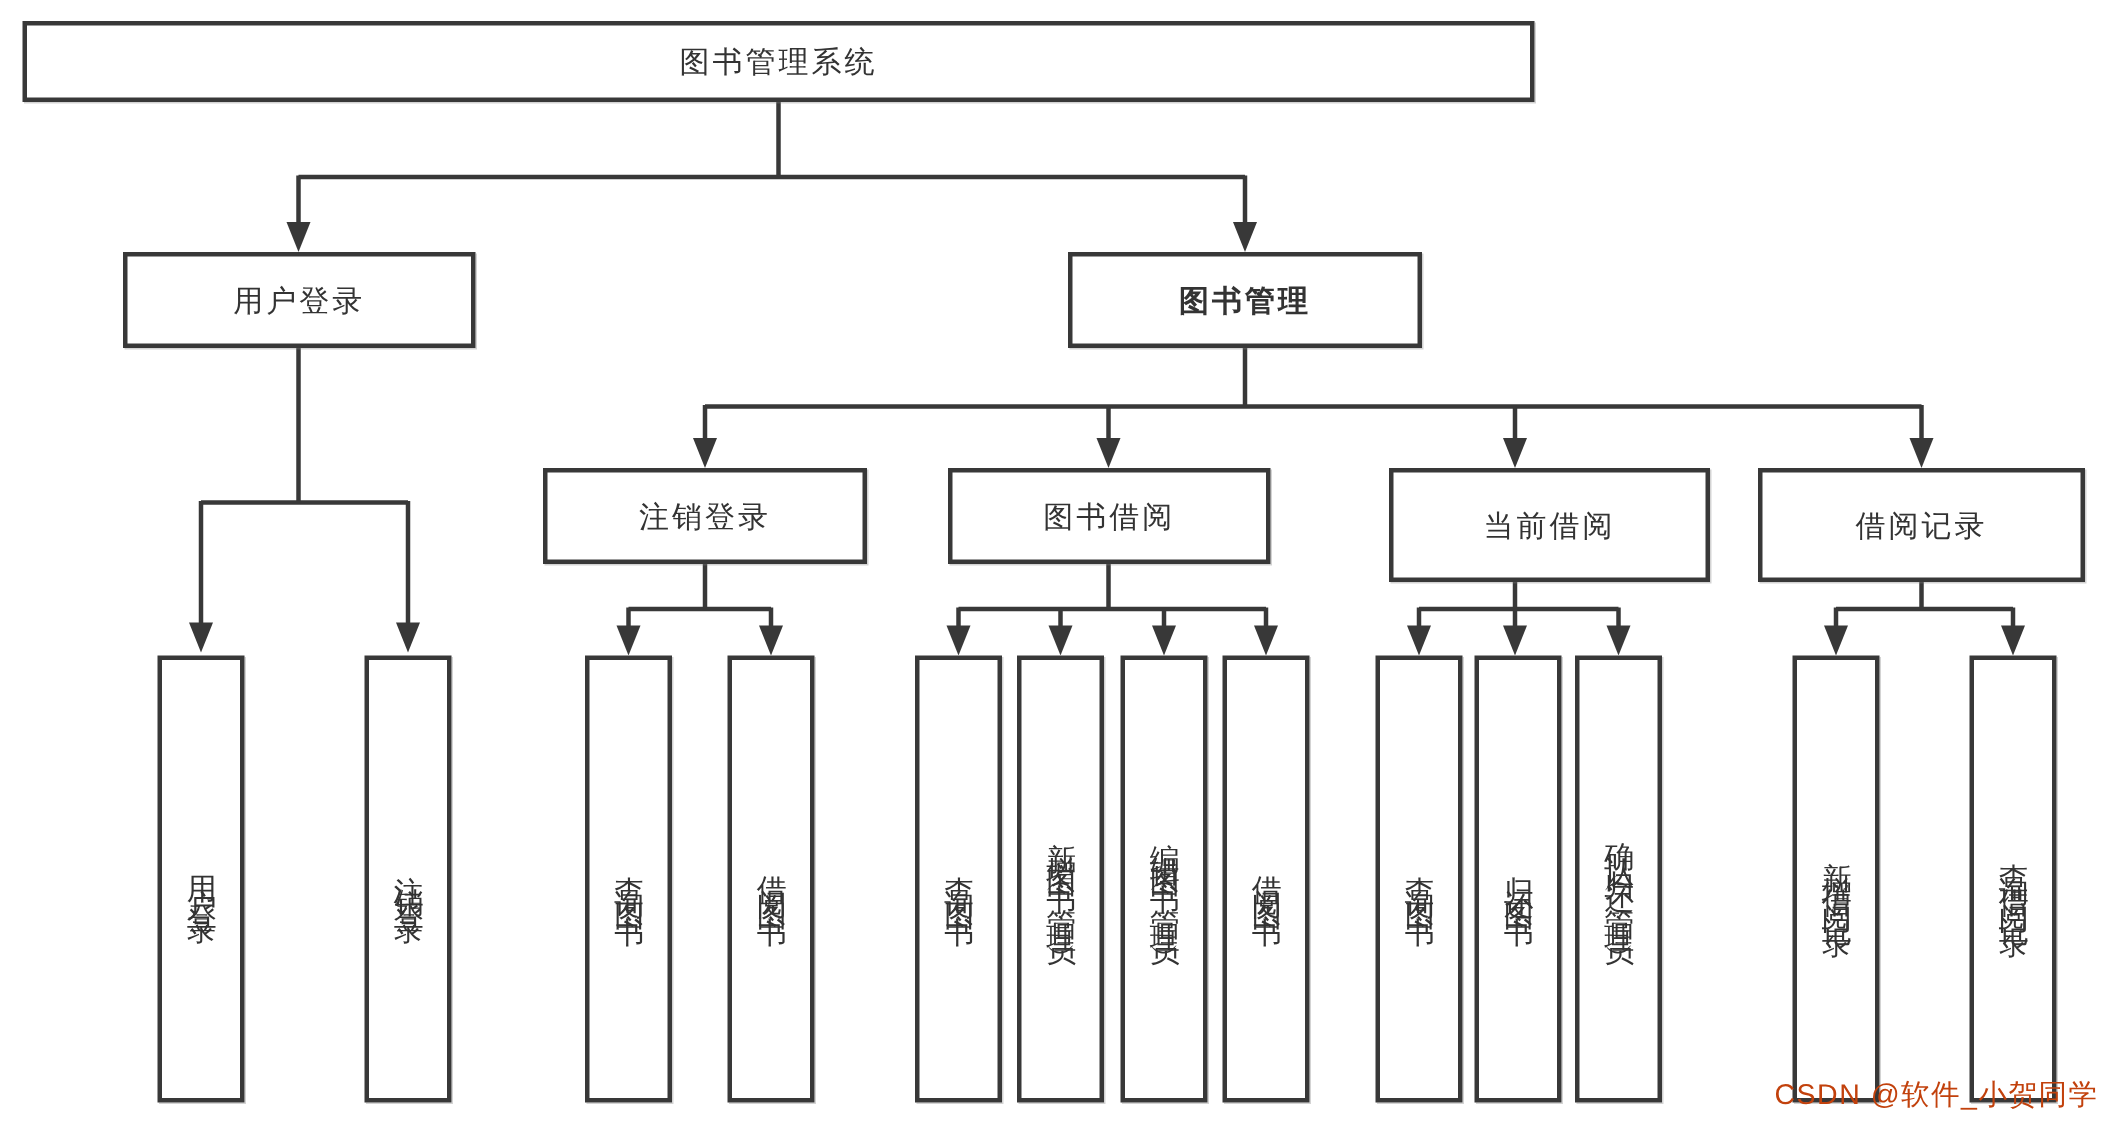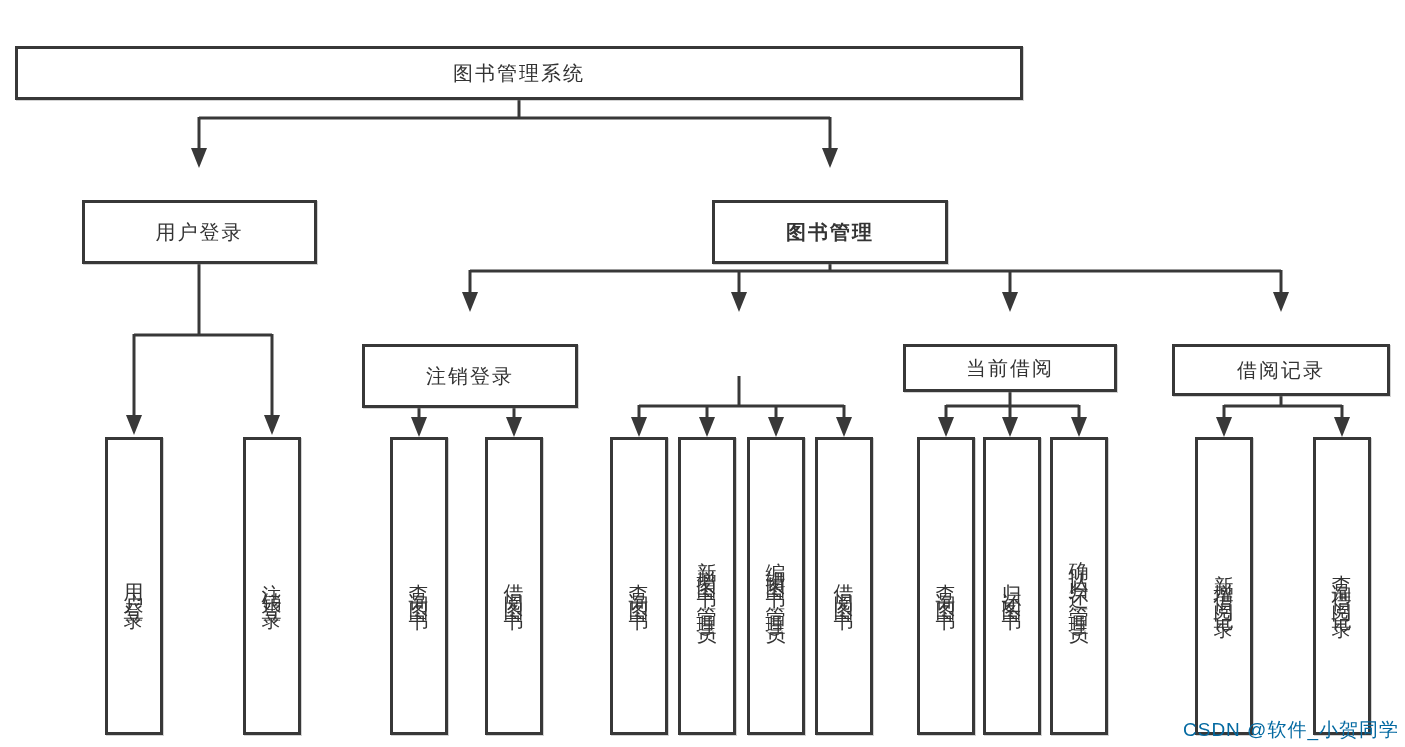--- a/index.html
+++ b/index.html
@@ -27,21 +27,20 @@
   .node {
     position: absolute;
     box-sizing: border-box;
     background: #ffffff;
     border: 3px solid #383838;
     display: flex;
     align-items: center;
     justify-content: center;
     z-index: 2;
     box-shadow: 1px 1px 0 rgba(130,130,130,0.35);
-    margin-top: 32px;
   }
   .node .lbl {
     font-size: 20px;
     letter-spacing: 2px;
     color: #333333;
     white-space: nowrap;
   }
   .leaf {
     position: absolute;
     box-sizing: border-box;
@@ -62,21 +61,21 @@
     letter-spacing: 9px;
     color: #333333;
     line-height: 1;
     white-space: nowrap;
   }
   #watermark {
     position: absolute;
     left: 1183px;
     top: 717px;
     font-size: 19px;
-    color: #0369a1;
+    color: #c2410c;
     z-index: 3;
     white-space: nowrap;
     letter-spacing: 1px;
   }
 </style>
 </head>
 <body>
 
 <div id="canvas">
 
@@ -153,24 +152,27 @@
   <div class="node" style="left:82px; top:168px; width:235px; height:64px;">
     <span class="lbl">用户登录</span>
   </div>
   <div class="node" style="left:712px; top:168px; width:236px; height:64px;font-weight:bold;">
     <span class="lbl">图书管理</span>
   </div>
 
   <div class="node" style="left:362px; top:312px; width:216px; height:64px;">
     <span class="lbl">注销登录</span>
   </div>
-  <div class="node" style="left:903px; top:312px; width:214px; height:48px;">
+  <div class="node" style="left:632px; top:312px; width:215px; height:64px;">
+    <span class="lbl">图书借阅</span>
+  </div>
+  <div class="node" style="left:926px; top:312px; width:214px; height:76px;">
     <span class="lbl">当前借阅</span>
   </div>
-  <div class="node" style="left:1172px; top:312px; width:218px; height:52px;">
+  <div class="node" style="left:1172px; top:312px; width:218px; height:76px;">
     <span class="lbl">借阅记录</span>
   </div>
 
   <div class="leaf" style="left:105px;">
     <span class="vlbl">用户登录</span>
   </div>
   <div class="leaf" style="left:243px;">
     <span class="vlbl">注销登录</span>
   </div>
   <div class="leaf" style="left:390px;">

